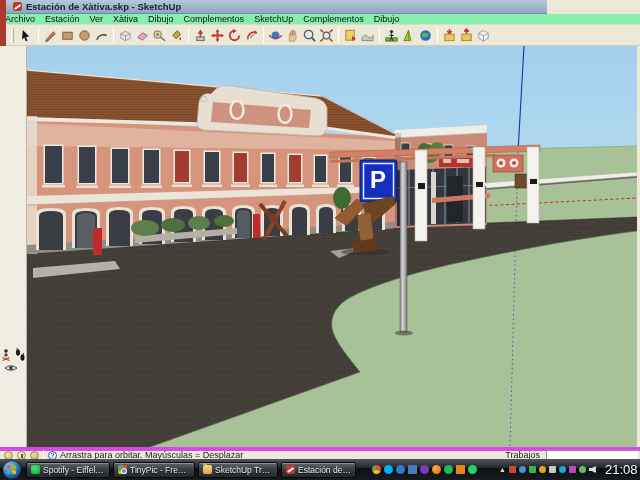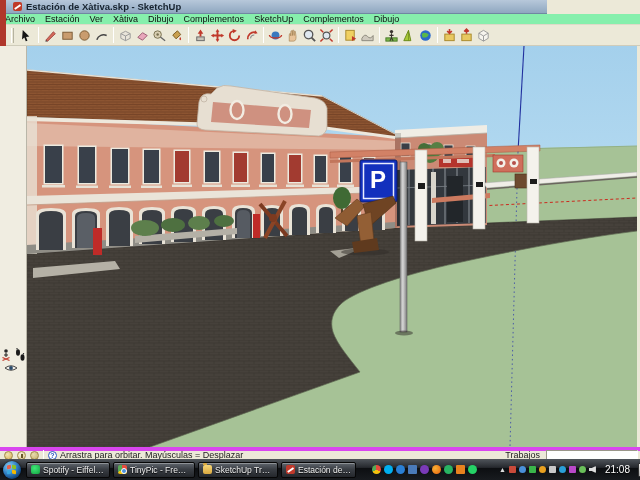--- a/index.html
+++ b/index.html
@@ -76,21 +76,21 @@
   .t-chrome:before { content:""; position:absolute; left:2.5px; top:2.5px; width:4px; height:4px; border-radius:50%; background:#4a90d9; border:.5px solid #fff; }
   .t-folder { background:linear-gradient(#f8d878,#d9a840); border-radius:1px; position:relative; }
   .t-folder:before { content:""; position:absolute; left:0; top:-2px; width:4px; height:2px; background:#d9a840; border-radius:1px 1px 0 0; }
   .t-sketchup { background:#c0392b; position:relative; border-radius:1px; }
   .t-sketchup:before { content:""; position:absolute; left:1px; top:4px; width:7px; height:1.5px; background:#fff; transform:rotate(-35deg); }
   .w1{width:84px}.w2{width:82px}.w3{width:80px}.w4{width:75px}
   .qlaunch { display:flex; align-items:center; gap:3px; margin-left:13px; flex:0 0 auto; }
   .qi { width:9px; height:9px; border-radius:50%; }
   .tray { display:flex; align-items:center; gap:3px; margin-left:22px; flex:0 0 auto; }
   .ti { width:7px; height:7px; border-radius:1px; }
-  .clock { color:#fff; font-size:10px; margin-left:9px; text-shadow:0 1px 1px #000; flex:0 0 auto; }
+  .clock { color:#fff; font-size:13px; margin-left:9px; text-shadow:0 1px 1px #000; flex:0 0 auto; }
   .deskbtn { width:4px; height:14px; background:linear-gradient(#eee,#aaa); border:1px solid #333; margin-left:8px; border-radius:1px; flex:0 0 auto; }
 </style>
 </head>
 <body>
 
 <div class="screen">
   <div class="desktop-sliver"></div>
 
   <div class="titlebar">
     <span class="appicon"></span>

